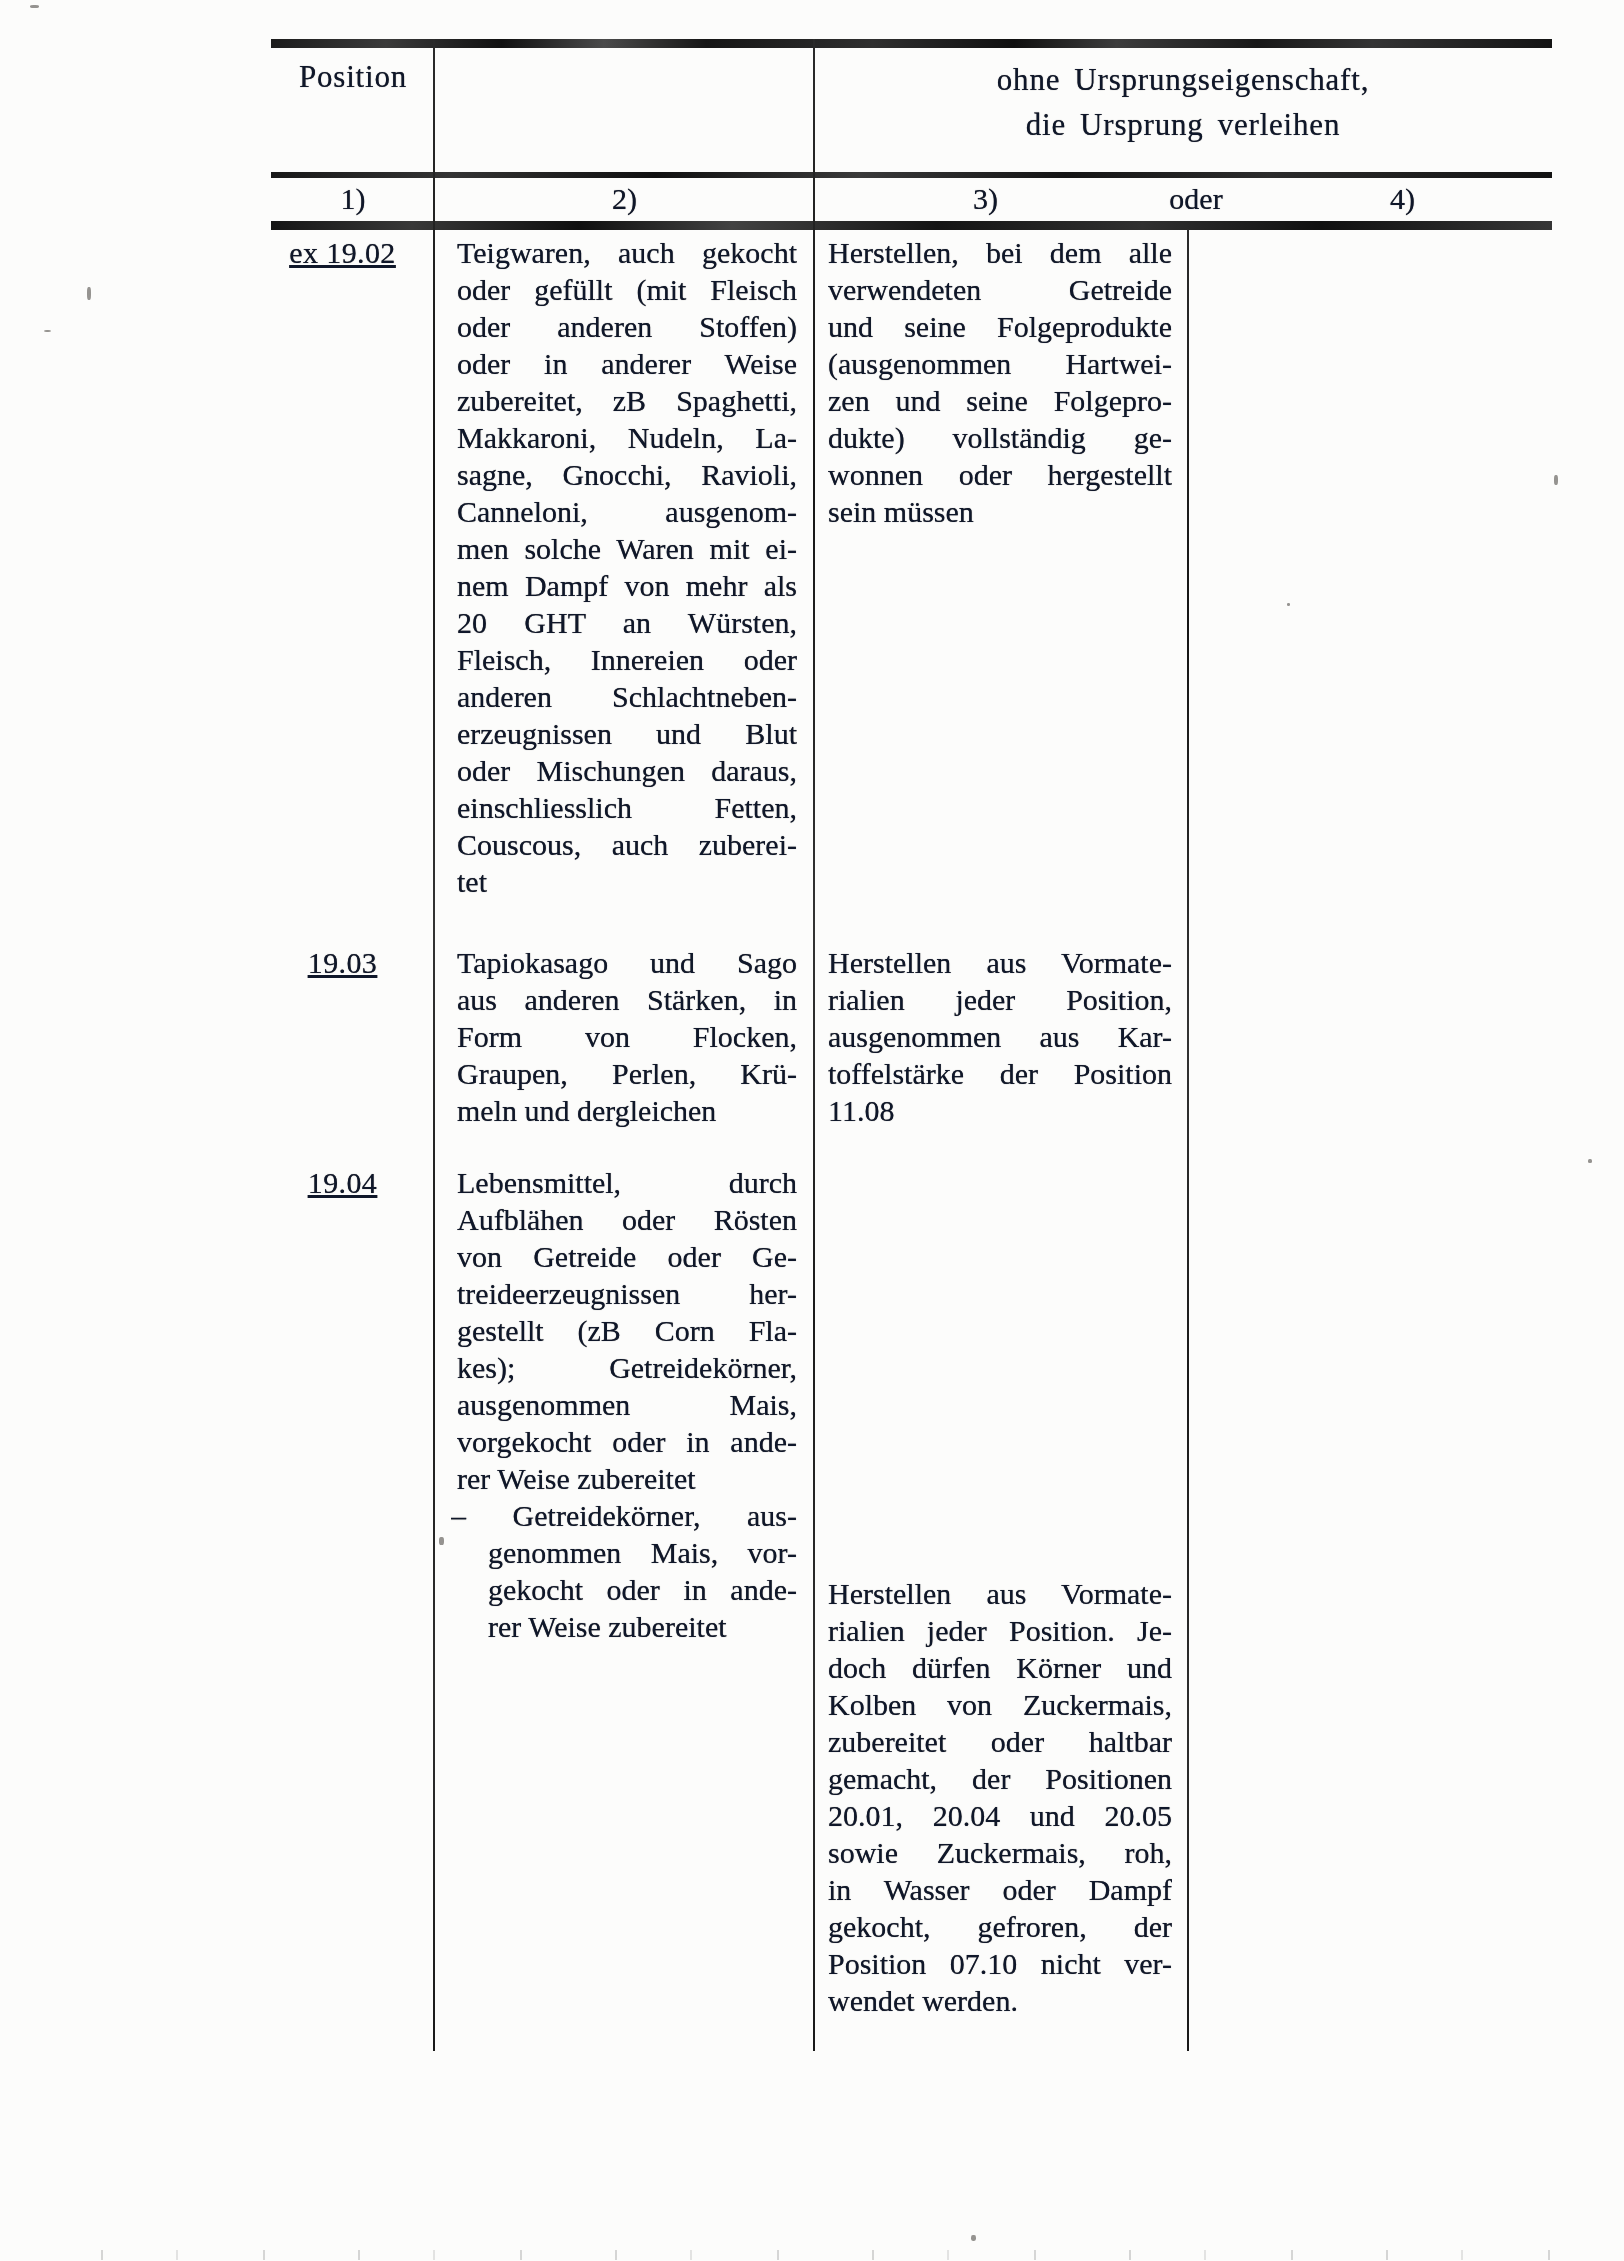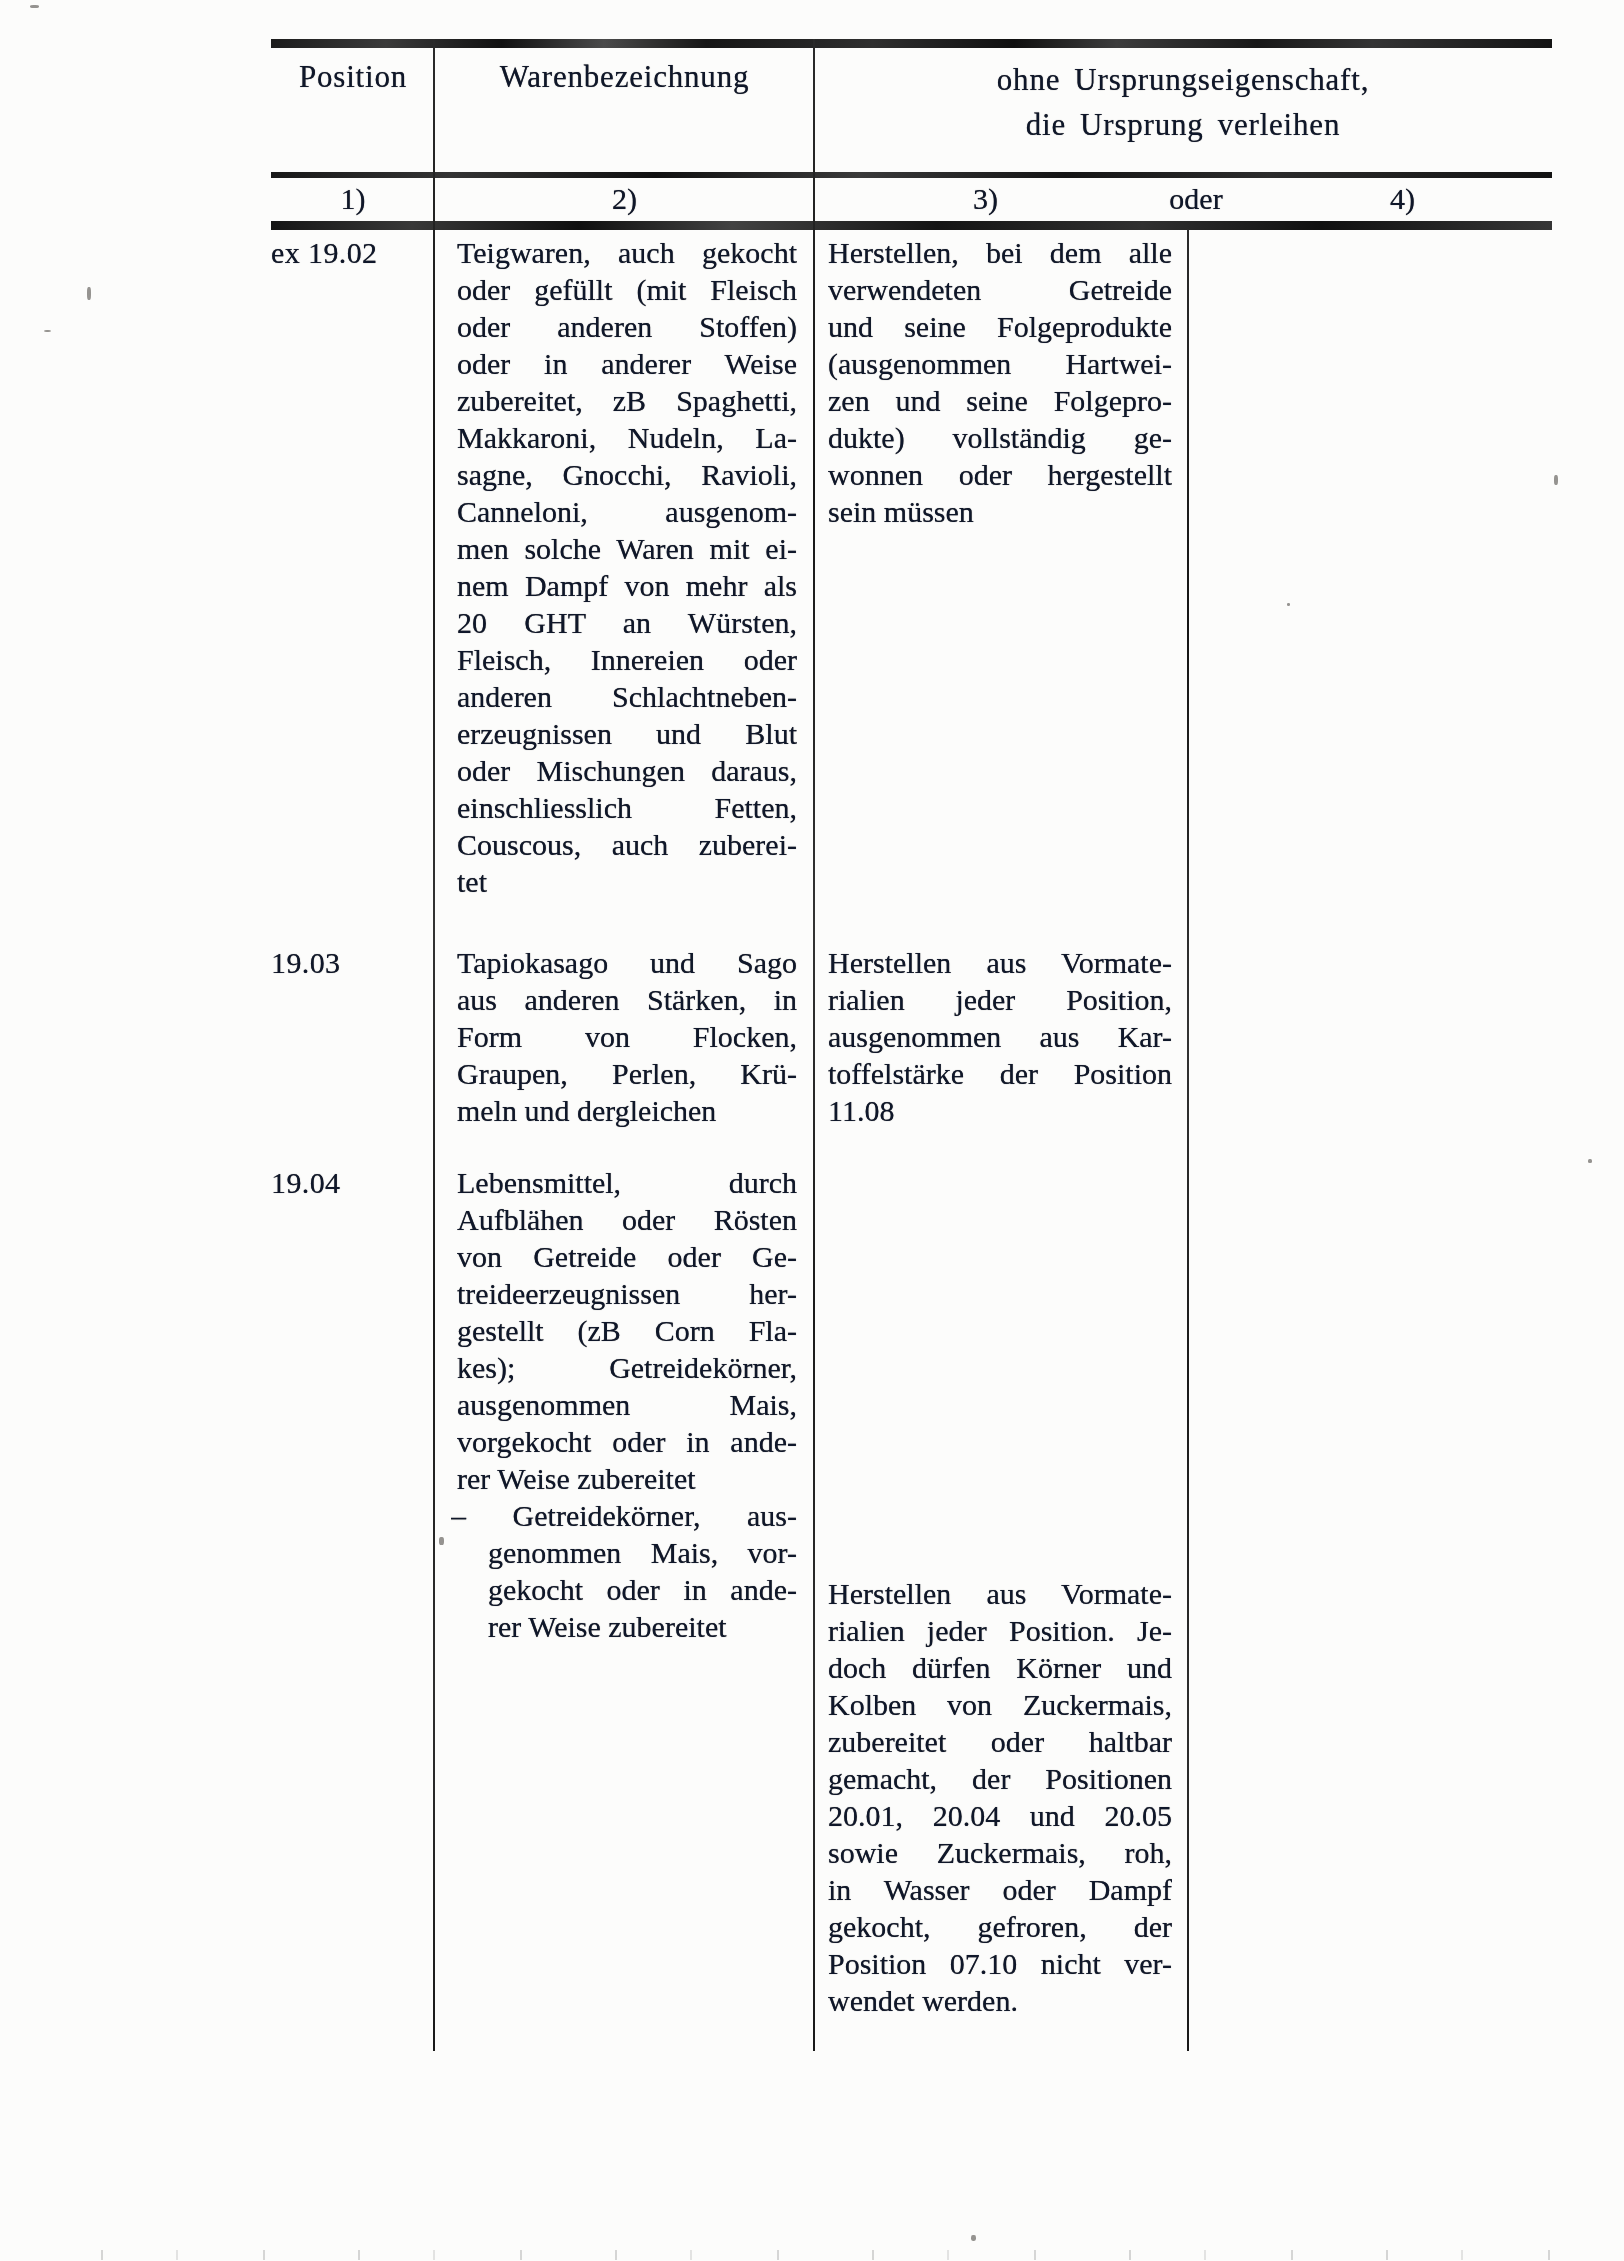--- a/index.html
+++ b/index.html
@@ -35,21 +35,21 @@
   .s1{left:271px;width:164px;}
   .s2{left:435px;width:379px;}
   .s3{left:814px;width:343px;}
   .soder{left:1091px;width:210px;}
   .s4{left:1301px;width:203px;}
   
   .row{position:absolute;left:271px;width:1281px;font-size:30px;line-height:37px;}
   .row1{top:234px;}
   .row2{top:944px;}
   .row3{top:1164px;}
-  .pos{position:absolute;left:0;top:0;width:143px;text-align:left;letter-spacing:0.4px;}
+  .pos{position:absolute;left:0;top:0;width:143px;text-align:center;letter-spacing:0.4px;text-decoration:underline;}
   .c2{position:absolute;left:186px;top:0;width:340px;}
   .c3{position:absolute;left:557px;top:0;width:344px;}
   .block{position:relative;}
   .block.hang{padding-left:31px;}
   .block.hang .tl.firstline{margin-left:-37px;}
   .tl{height:37px;overflow:hidden;text-align:justify;text-align-last:justify;}
   .tl.lastline{text-align-last:left;}
   
   .speck{position:absolute;background:#5d5a56;border-radius:40%;opacity:0.65;}
   .bottom-band{position:absolute;left:101px;right:7.8px;bottom:0.8px;height:10px;opacity:0.5;
@@ -64,21 +64,20 @@
 <div class="page">
 
   <div class="hr hr1"></div>
   <div class="hr hr2"></div>
   <div class="hr hr3"></div>
   <div class="vr v1"></div>
   <div class="vr v2"></div>
   <div class="vr v3"></div>
 
   <div class="hcell hc1">Position</div>
-  <div class="hcell hc2">Warenbezeichnung</div>
   <div class="hcell hc3">
     <div>ohne Ursprungseigenschaft,</div>
     <div>die Ursprung verleihen</div>
   </div>
 
   <div class="subcell s1">1)</div>
   <div class="subcell s2">2)</div>
   <div class="subcell s3">3)</div>
   <div class="subcell soder">oder</div>
   <div class="subcell s4">4)</div>

